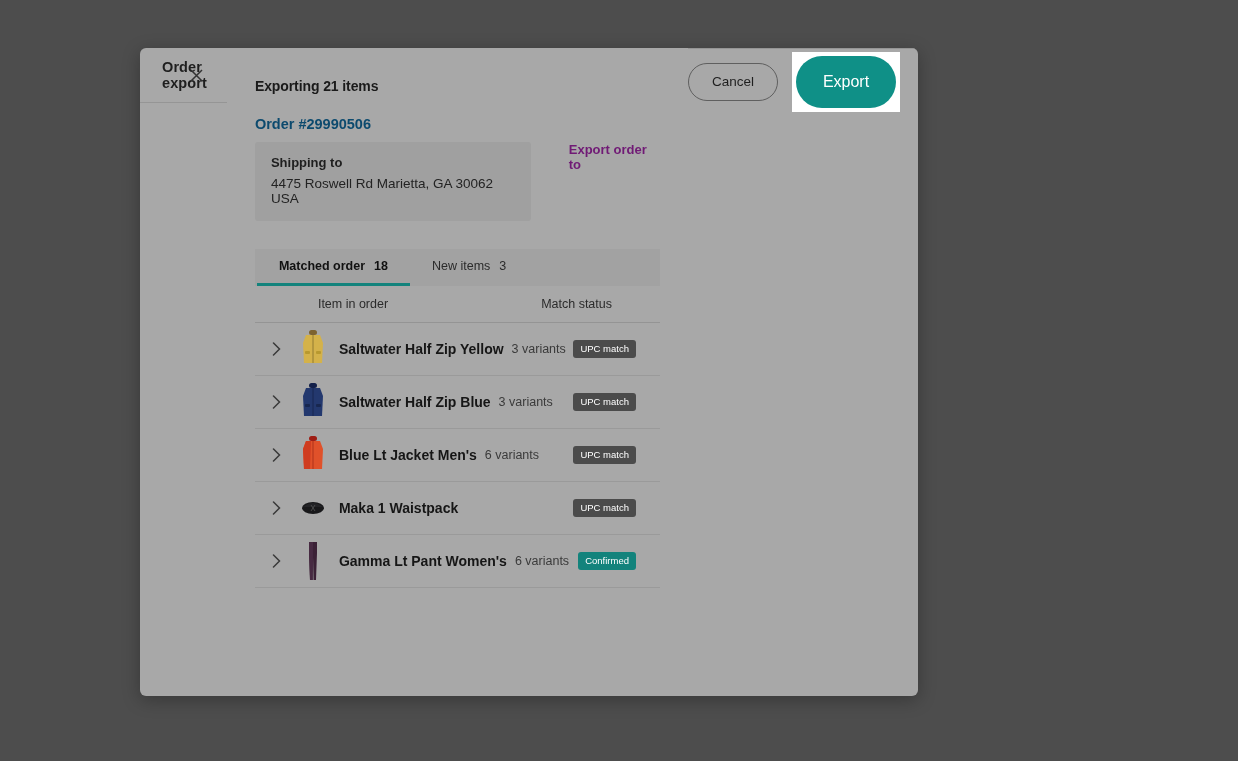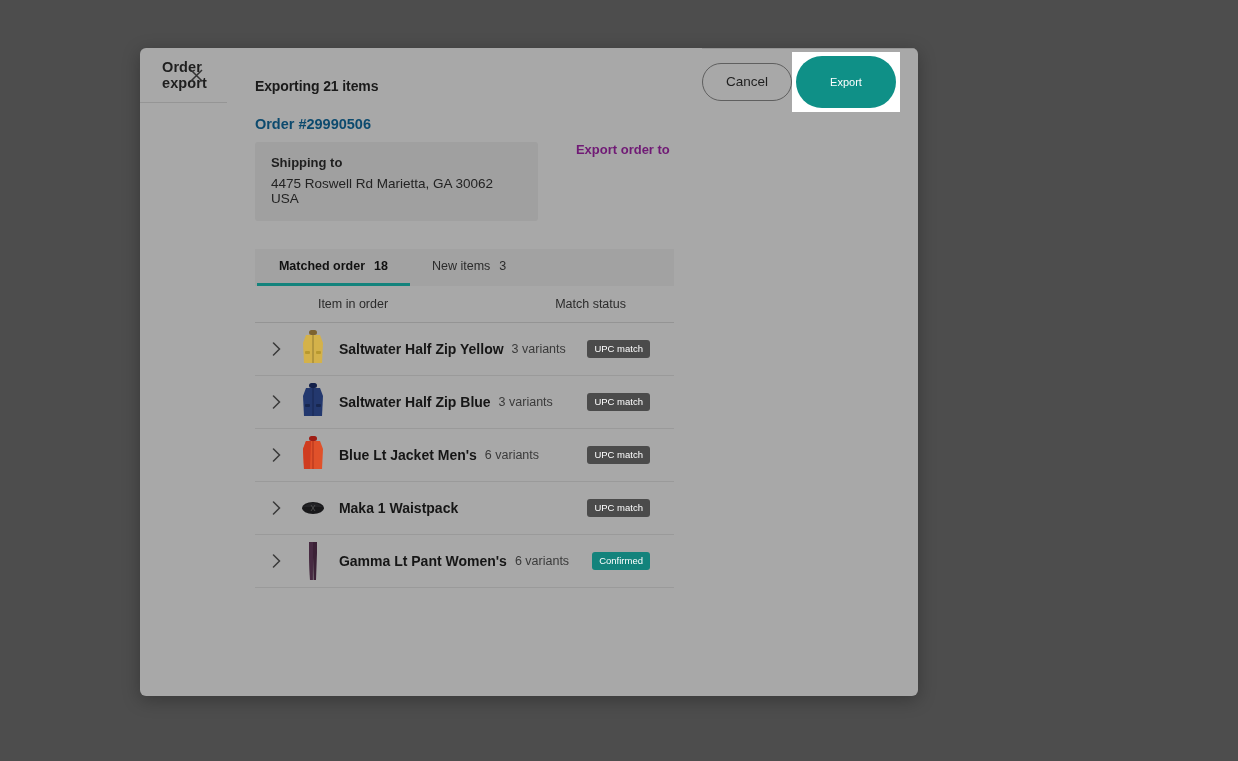--- a/index.html
+++ b/index.html
@@ -145,42 +145,42 @@
     margin-right: 20px;
     white-space: nowrap;
   }
   .badge.gray { background: #4b4b4b; }
   .badge.teal { background: #13837c; }
   
   #footer {
     flex: 0 0 66px; height: 66px;
     border-top: 1px solid #959595;
     display: flex; align-items: center; justify-content: flex-end;
-    padding-right: 10px; 
+    padding-right: 10px; gap: 14px;
     position: relative;
   }
   #cancel-btn {
     width: 90px; height: 38px;
     border: 1px solid #5f5f5f;
     border-radius: 19px;
     background: transparent;
     font-size: 13.5px; color: #1f1f1f;
     font-family: "Liberation Sans", sans-serif;
     cursor: pointer;
   }
   #export-wrap {
     background: #ffffff;
     padding: 4px;
     margin-right: 8px;
   }
   #export-btn {
     width: 100px; height: 52px;
     border: none; border-radius: 26px;
     background: #0f9087;
-    color: #ffffff; font-size: 11px;
+    color: #ffffff; font-size: 16px;
     font-family: "Liberation Sans", sans-serif;
     cursor: pointer;
   }
 </style>
 </head>
 <body>
 
 <div id="backdrop"></div>
 
 <div id="modal">

